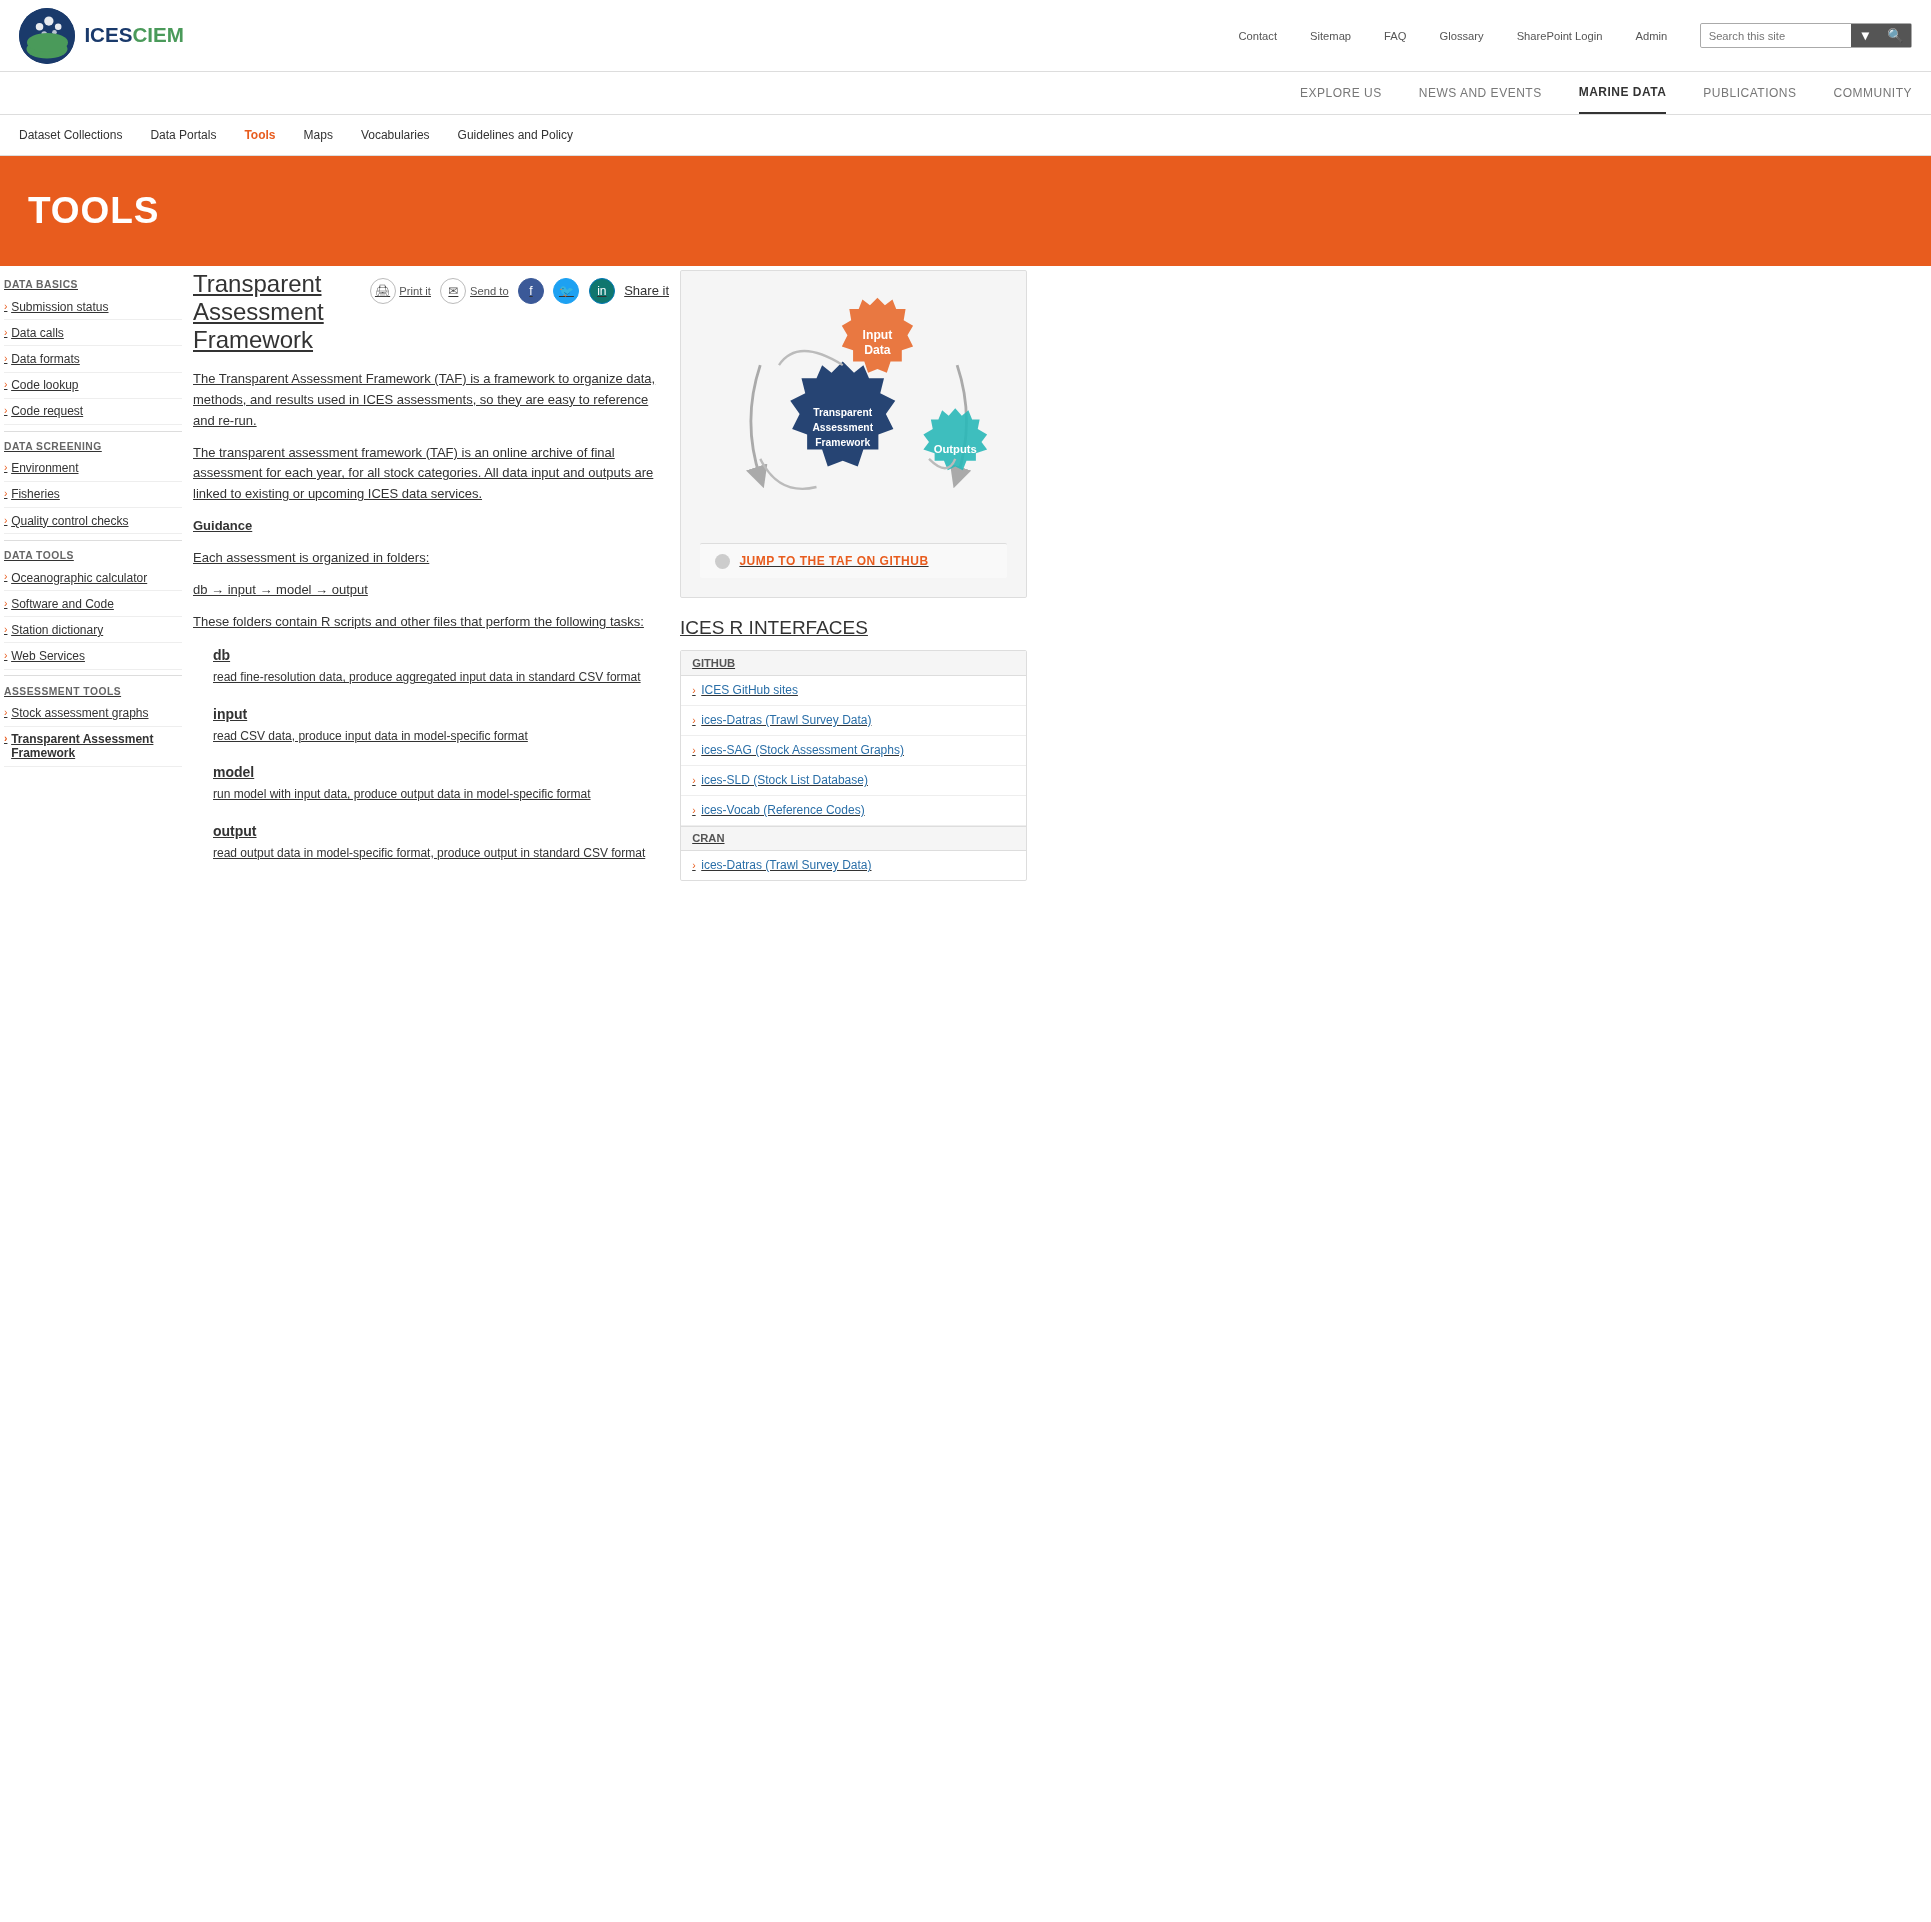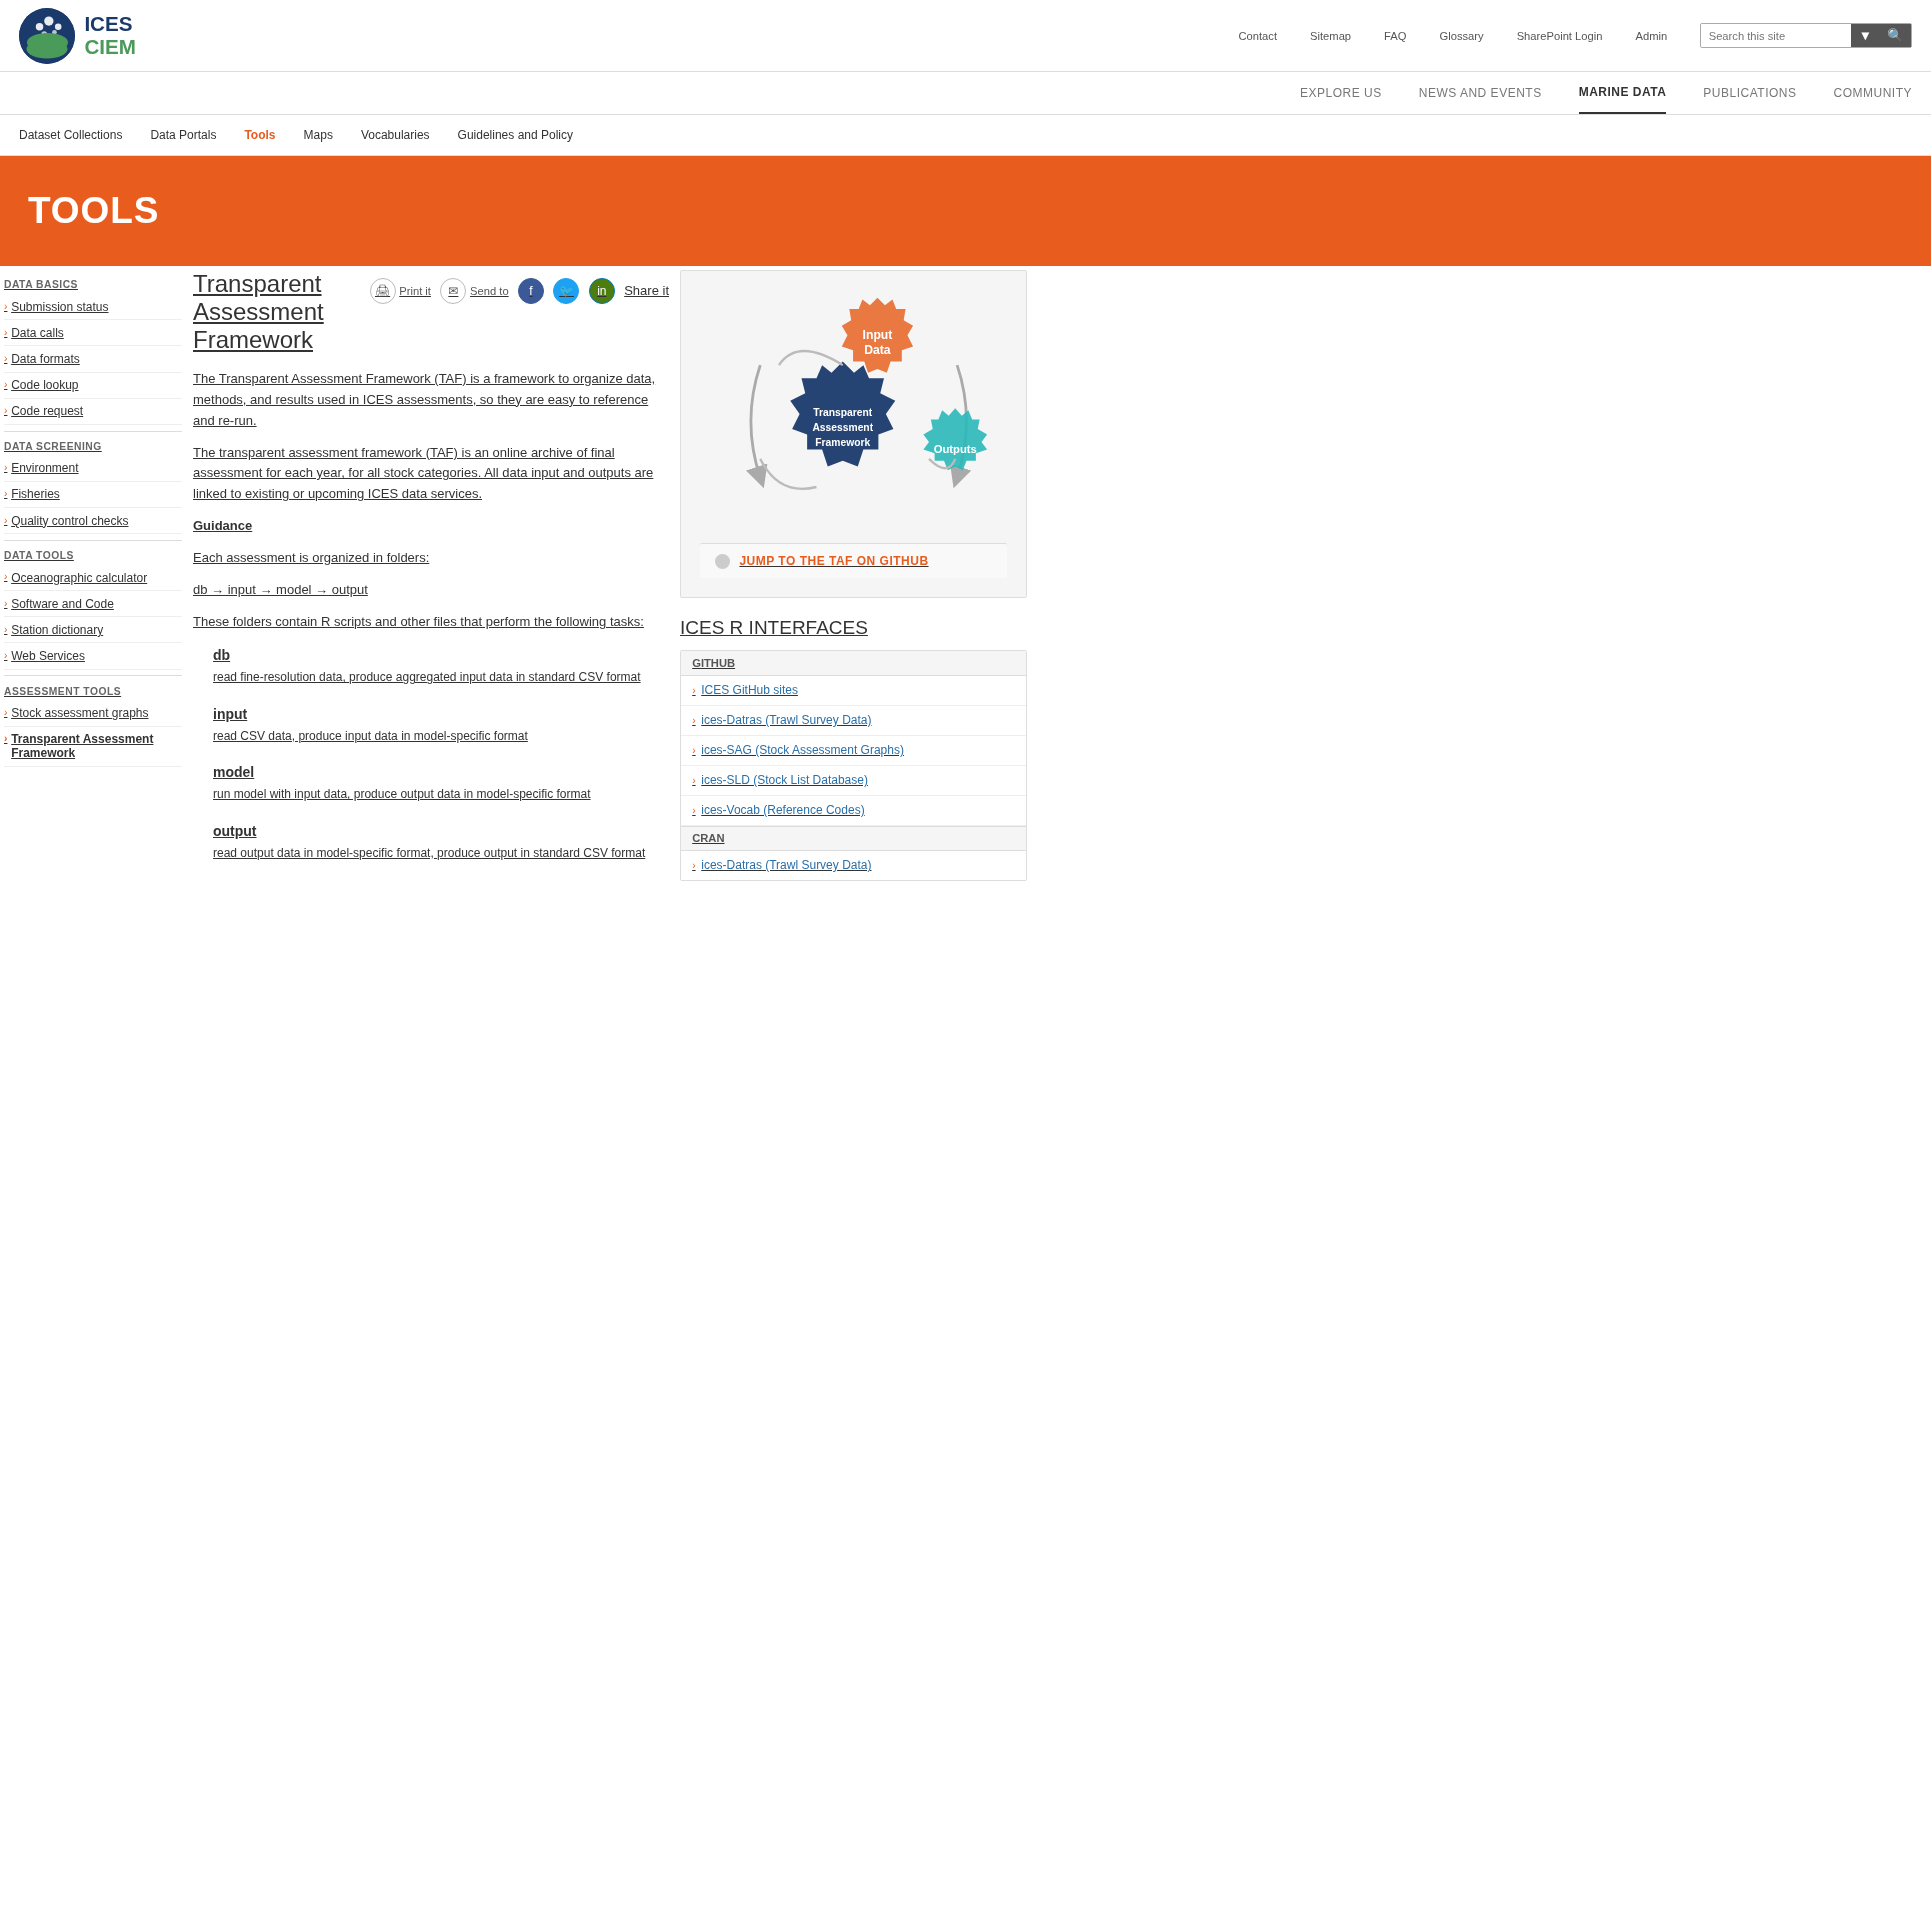--- a/index.html
+++ b/index.html
@@ -20,21 +20,21 @@
       position: relative; overflow: hidden;
     }
     .logo-circle::before {
       content: '';
       position: absolute;
       bottom: 11.2px; left: 7.5px;
       width: 41px; height: 19px;
       border-radius: 50%;
       background: #4a9a5a;
     }
-    .logo-text { display: flex; flex-direction: column; line-height: 1.1; }
+    .logo-text { display: flex; flex-direction: row; line-height: 1.1; align-items: center; }
     .logo-ices { font-size: 20.6px; font-weight: bold; color: #1a3a6b; }
     .logo-ciem { font-size: 20.6px; font-weight: bold; color: #4a9a5a; }
 
     .top-links { display: flex; align-items: center; gap: 33px; }
     .top-links a { font-size: 11.2px; color: #555; text-decoration: none; }
     .search-box { display: flex; align-items: center; border: 0.9px solid #aaa; border-radius: 1.9px; }
     .search-box input { border: none; padding: 3.7px 7.5px; font-size: 11.2px; width: 150px; outline: none; color: #888; }
     .search-box button { background: #555; border: none; padding: 3.7px 7.5px; cursor: pointer; color: #fff; }
 
     
@@ -348,21 +348,21 @@
           <div class="share-icon">✉</div>
           <span>Send to</span>
         </div>
         <div class="share-btn">
           <div class="share-icon" style="background:#3b5998;color:#fff;border-color:#3b5998;">f</div>
         </div>
         <div class="share-btn">
           <div class="share-icon" style="background:#1da1f2;color:#fff;border-color:#1da1f2;">🐦</div>
         </div>
         <div class="share-btn">
-          <div class="share-icon" style="background:#4d7c0f;color:#fff;border-color:#0077b5;">in</div>
+          <div class="share-icon" style="background:#0f766e;color:#fff;border-color:#0077b5;">in</div>
         </div>
         <span>Share it</span>
       </div>
     </div>
 
     <div class="content-body">
       <p>The Transparent Assessment Framework (TAF) is a framework to organize data, methods, and results used in ICES assessments, so they are easy to reference and re-run.</p>
       <p>The transparent assessment framework (TAF) is an online archive of final assessment for each year, for all stock categories. All data input and outputs are linked to existing or upcoming ICES data services.</p>
       <p><strong>Guidance</strong></p>
       <p>Each assessment is organized in folders:</p>

